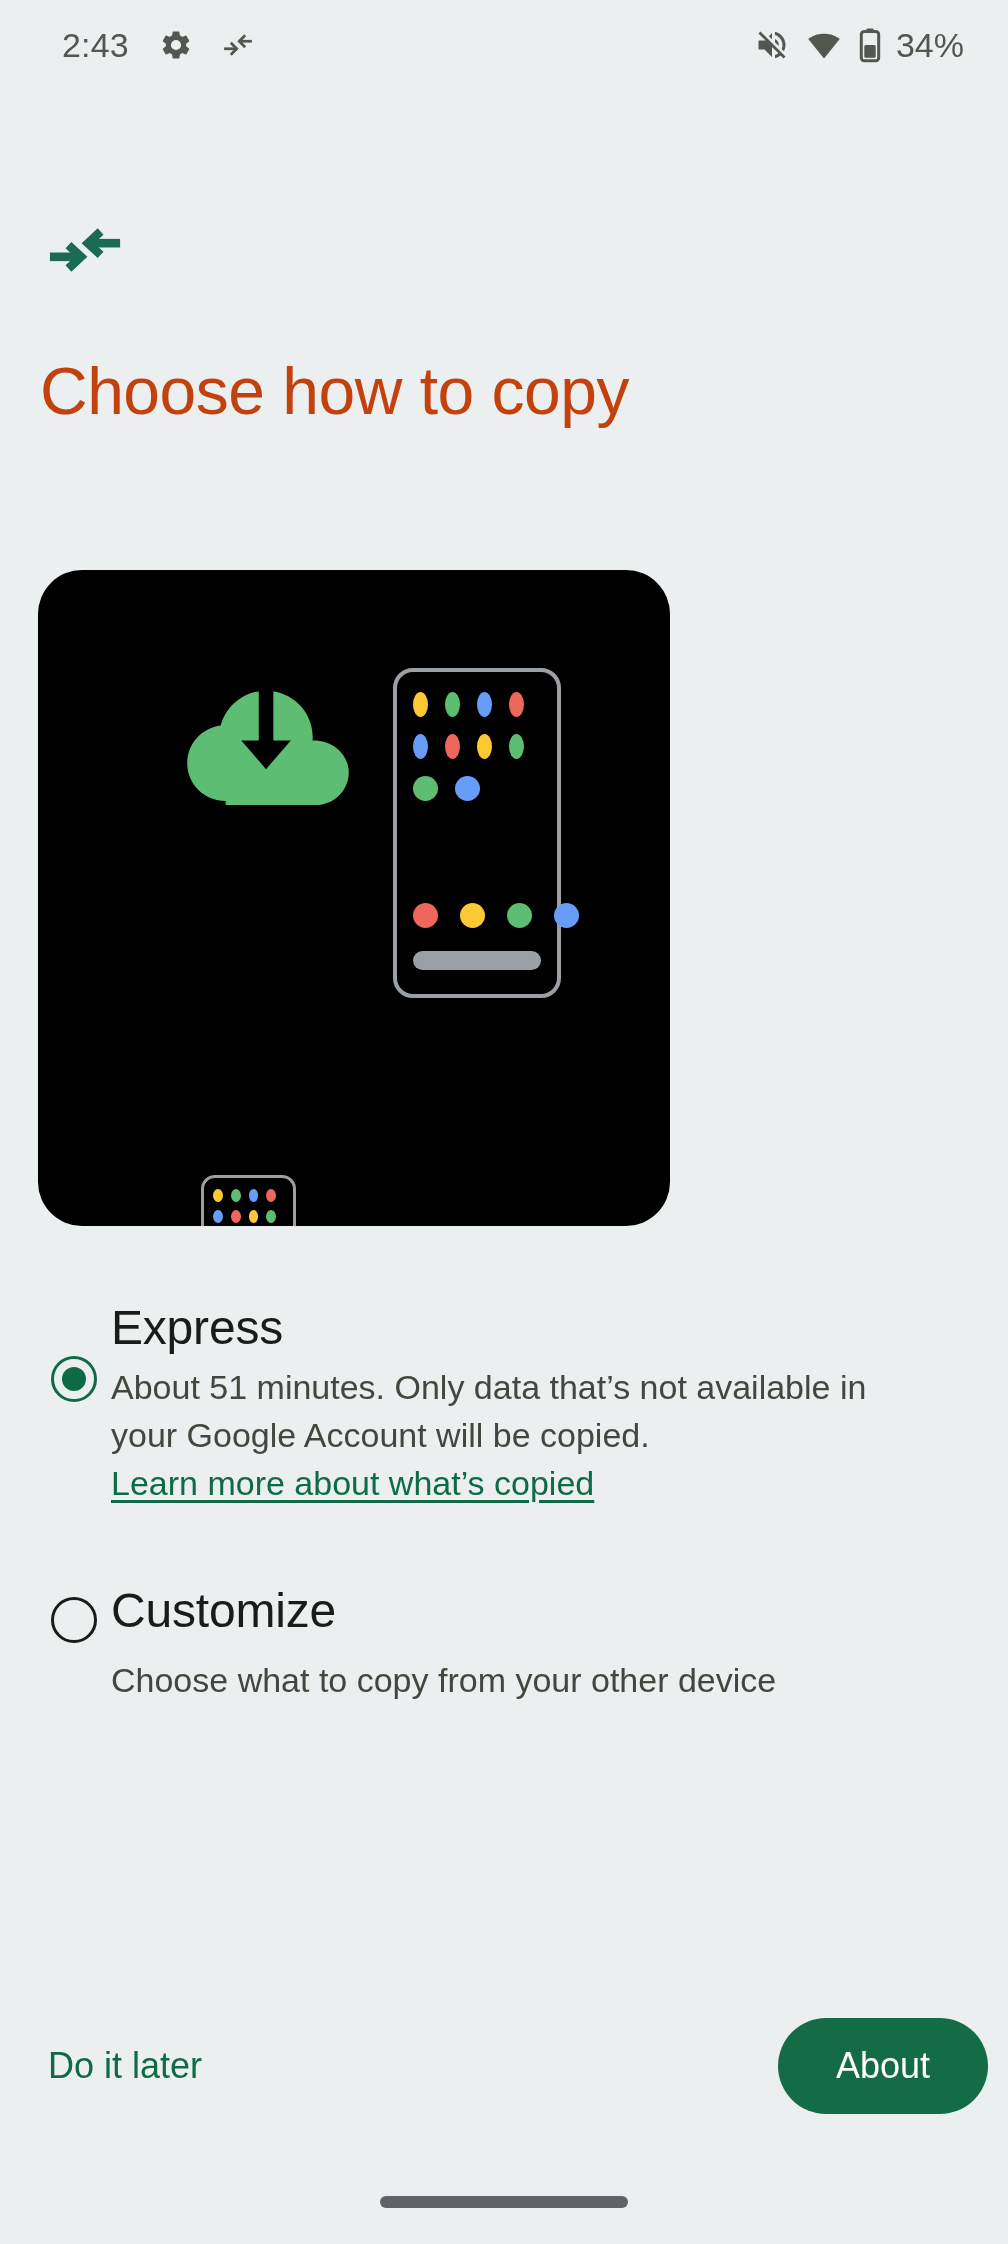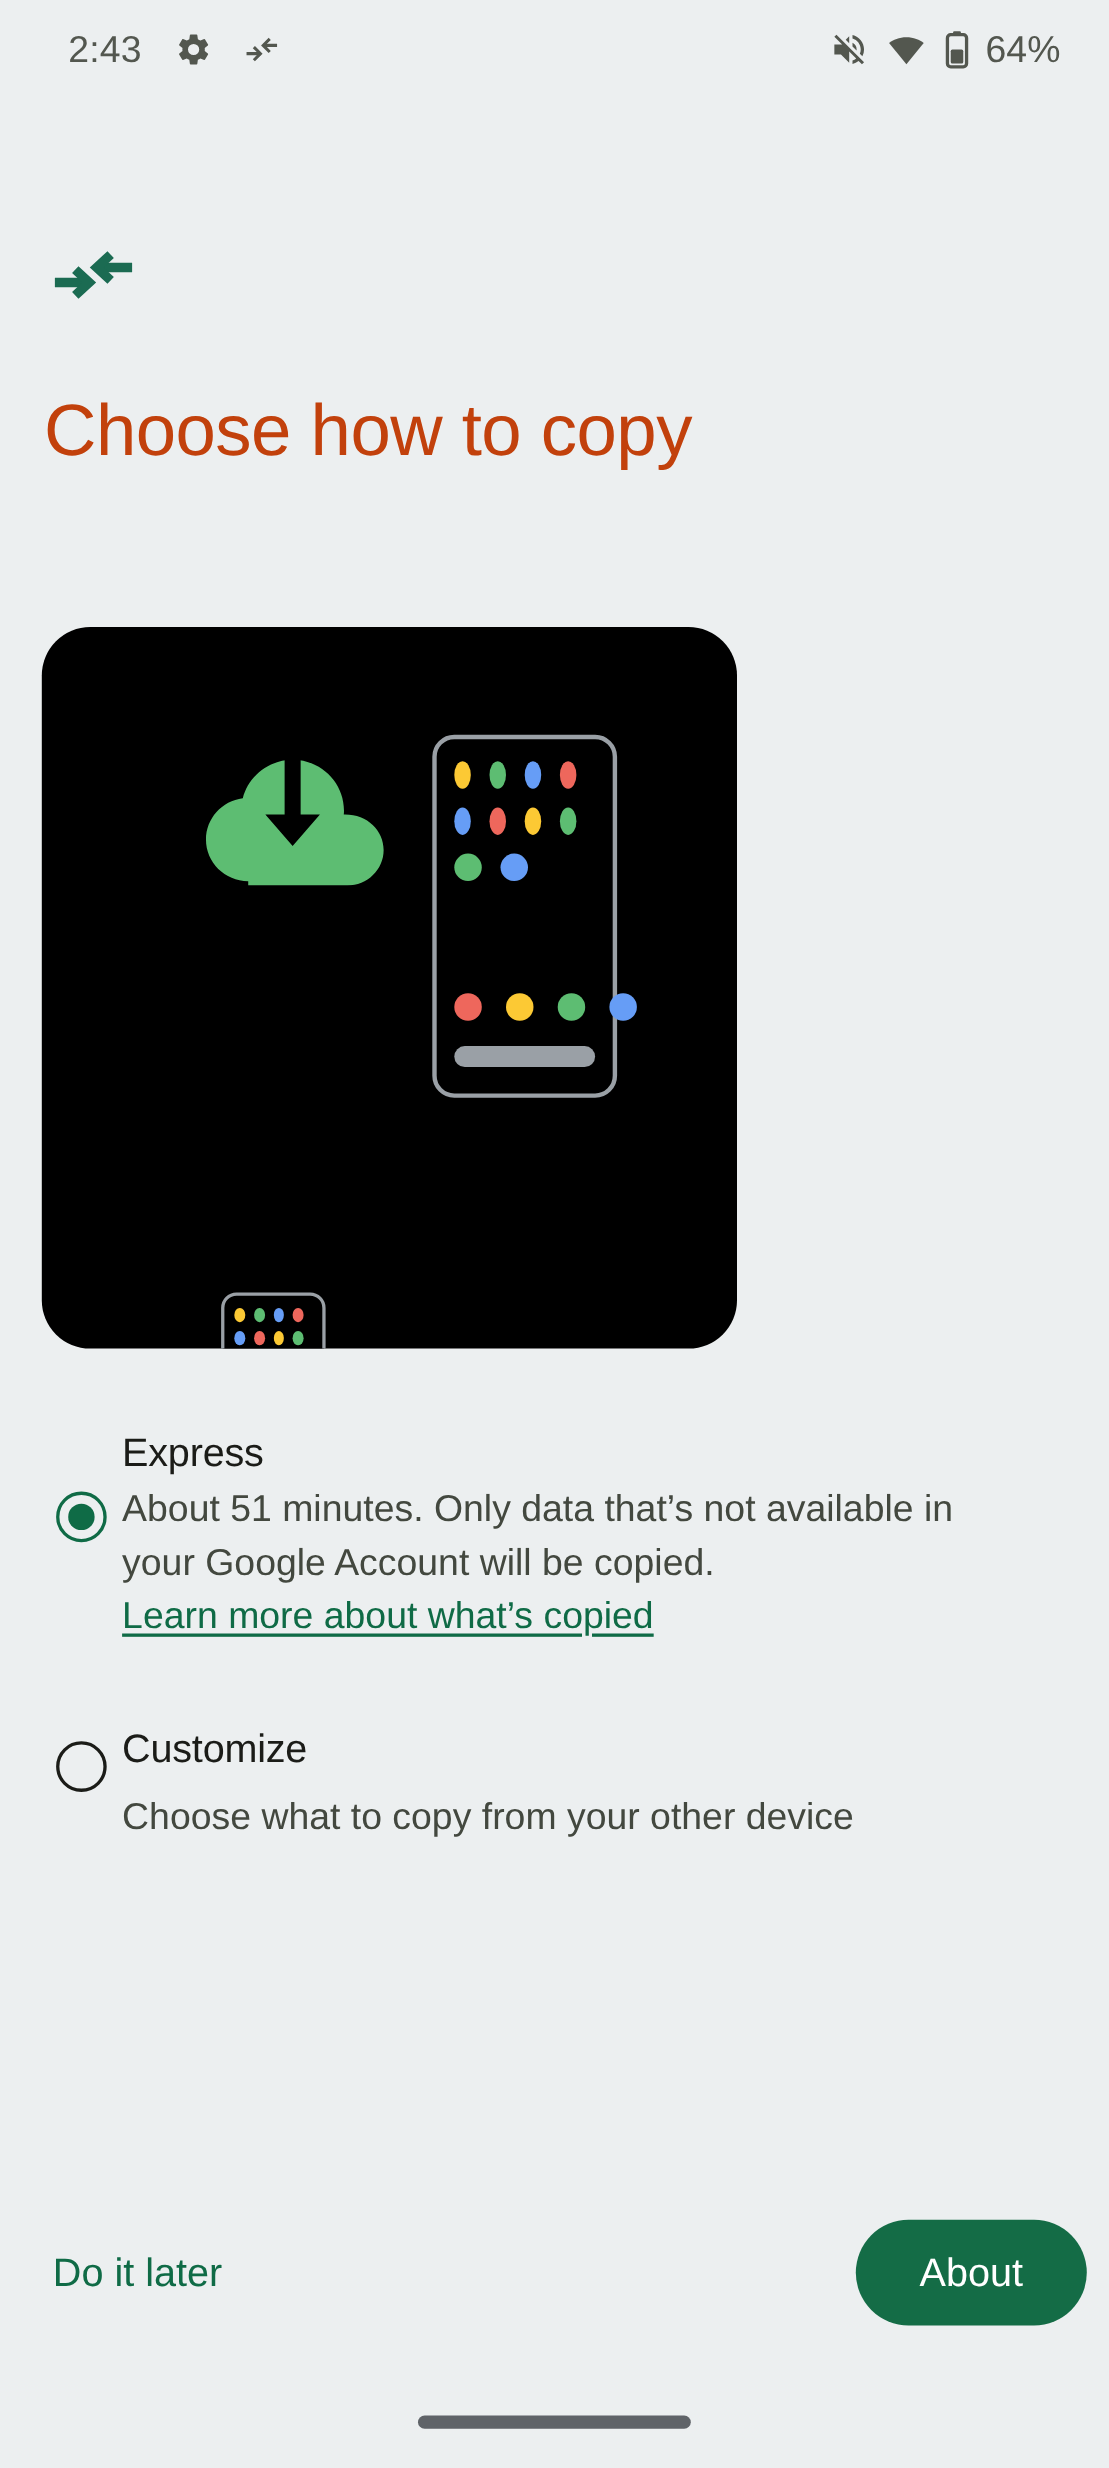--- a/index.html
+++ b/index.html
@@ -122,21 +122,21 @@
     display:flex; align-items:center; justify-content:center;
     flex:0 0 46px;
   }
   .radio.selected { border-color:#0f6b46; }
   .radio.selected::after {
     content:""; width:24px; height:24px;
     border-radius:50%; background:#0f6b46;
   }
   .opt-body { flex:1; padding-left:3px; }
   .opt-title {
-    font-size:36px; color:#1b1c18; font-weight:400;
+    font-size:48px; color:#1b1c18; font-weight:400;
     line-height:1.18; letter-spacing:-0.2px;
   }
   .opt-desc {
     font-size:34px; color:#43483f;
     line-height:1.42; margin-top:6px;
     max-width:800px;
   }
   .opt-link {
     font-size:34px; color:#0f6b46;
     text-decoration:underline;
@@ -213,21 +213,21 @@
           <path d="M12 21l10.5-13C20.1 6 16.3 4.5 12 4.5S3.9 6 1.5 8L12 21z"></path>
         </svg>
       </span>
       <span>
         <svg class="sicon" width="24" height="36" viewBox="0 0 14 24" fill="none">
           <rect x="1.2" y="3" width="11.6" height="19.5" rx="2" stroke="#53574f" stroke-width="2"></rect>
           <rect x="4.6" y="1" width="4.8" height="2.4" rx="0.8" fill="#53574f"></rect>
           <rect x="3.2" y="12" width="7.6" height="8.5" rx="1" fill="#53574f"></rect>
         </svg>
       </span>
-      <span class="battery-pct">64%</span>
+      <span class="battery-pct">34%</span>
     </div>
   </div>
 
   <div class="nav-icon">
     <svg width="78" height="56" viewBox="0 0 40 28" fill="none" stroke="#1b6b52" stroke-width="4.4" stroke-linecap="butt" stroke-linejoin="miter">
       <path d="M2 17.5h14"></path>
       <path d="M11.5 11.5l6.5 6-6.5 6"></path>
       <path d="M38 10.5H22.5"></path>
       <path d="M28 4.5l-6.5 6 6.5 6"></path>
     </svg>

